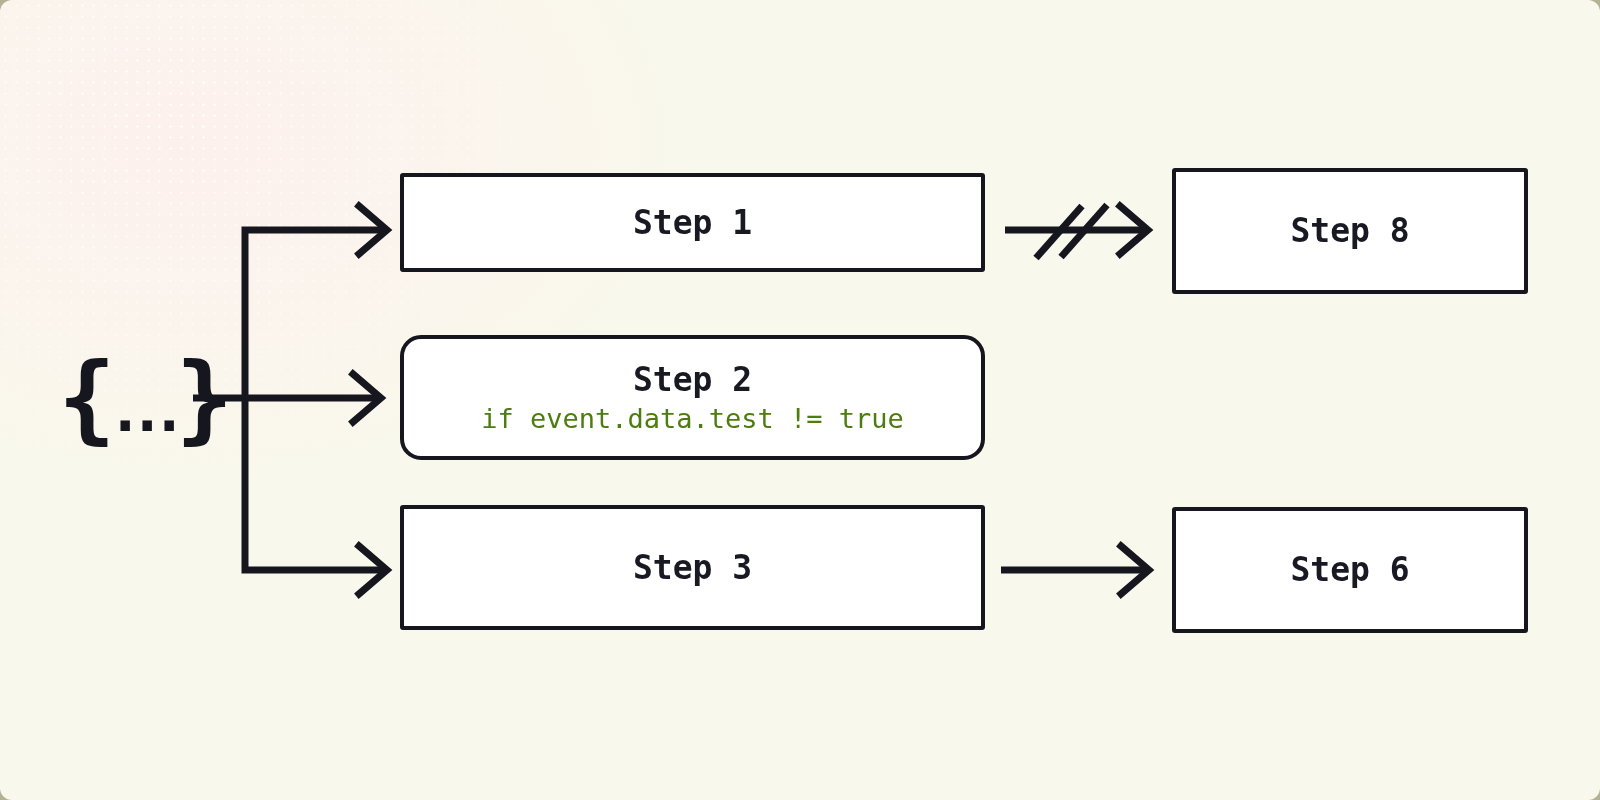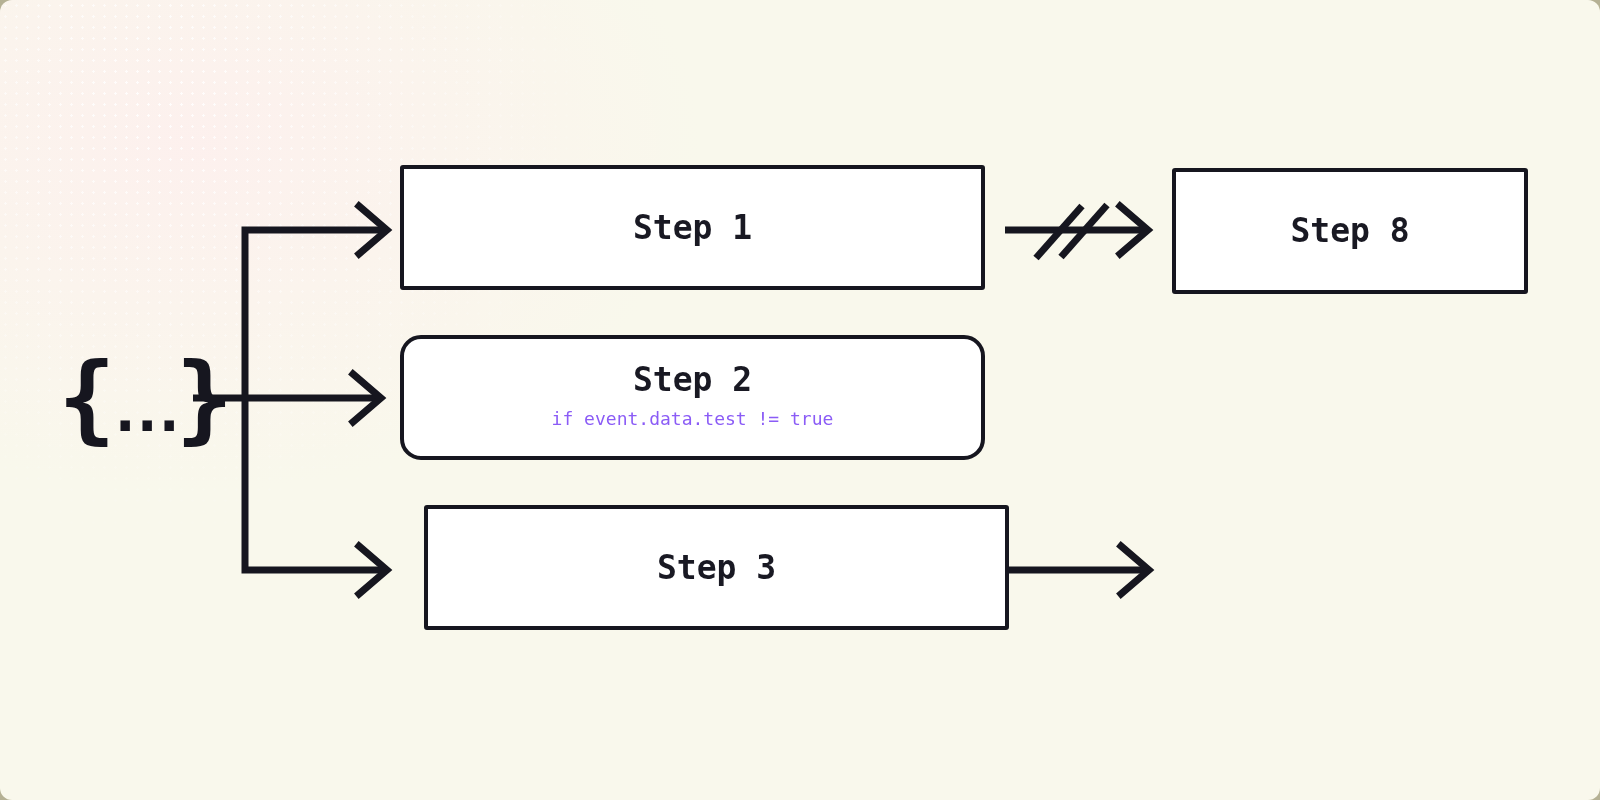--- a/index.html
+++ b/index.html
@@ -56,31 +56,31 @@
     justify-content: center;
   }
   .node .title {
     font-size: 33px;
     font-weight: 700;
     color: #191923;
     line-height: 40px;
     white-space: pre;
   }
   .node .condition {
-    font-size: 18px;
+    font-size: 27px;
     font-weight: 400;
-    color: #8b5cf6;
+    color: #4d7c0f;
     line-height: 33px;
     margin-top: 2px;
     white-space: pre;
   }
 
-  .node-step-1 { left: 400px;  top: 165px; width: 585px; height: 125px; }
+  .node-step-1 { left: 400px;  top: 173px; width: 585px; height: 99px; }
   .node-step-2 { left: 400px;  top: 335px; width: 585px; height: 125px; border-radius: 21px; }
-  .node-step-3 { left: 400px;  top: 505px; width: 585px; height: 125px; margin-left: 24px; }
+  .node-step-3 { left: 400px;  top: 505px; width: 585px; height: 125px; }
   .node-step-5 { left: 1172px; top: 168px; width: 356px; height: 126px; }
   .node-step-6 { left: 1172px; top: 507px; width: 356px; height: 126px; }
 
   .source-object {
     position: absolute;
     left: 58px;
     top: 350px;
     display: flex;
     align-items: baseline;
     color: #16161f;
@@ -137,14 +137,17 @@
   </div>
 
   <div class="node node-step-3">
     <div class="title">Step 3</div>
   </div>
 
   <div class="node node-step-5">
     <div class="title">Step 8</div>
   </div>
 
+  <div class="node node-step-6">
+    <div class="title">Step 6</div>
+  </div>
 
 </div>
 
 </body></html>

